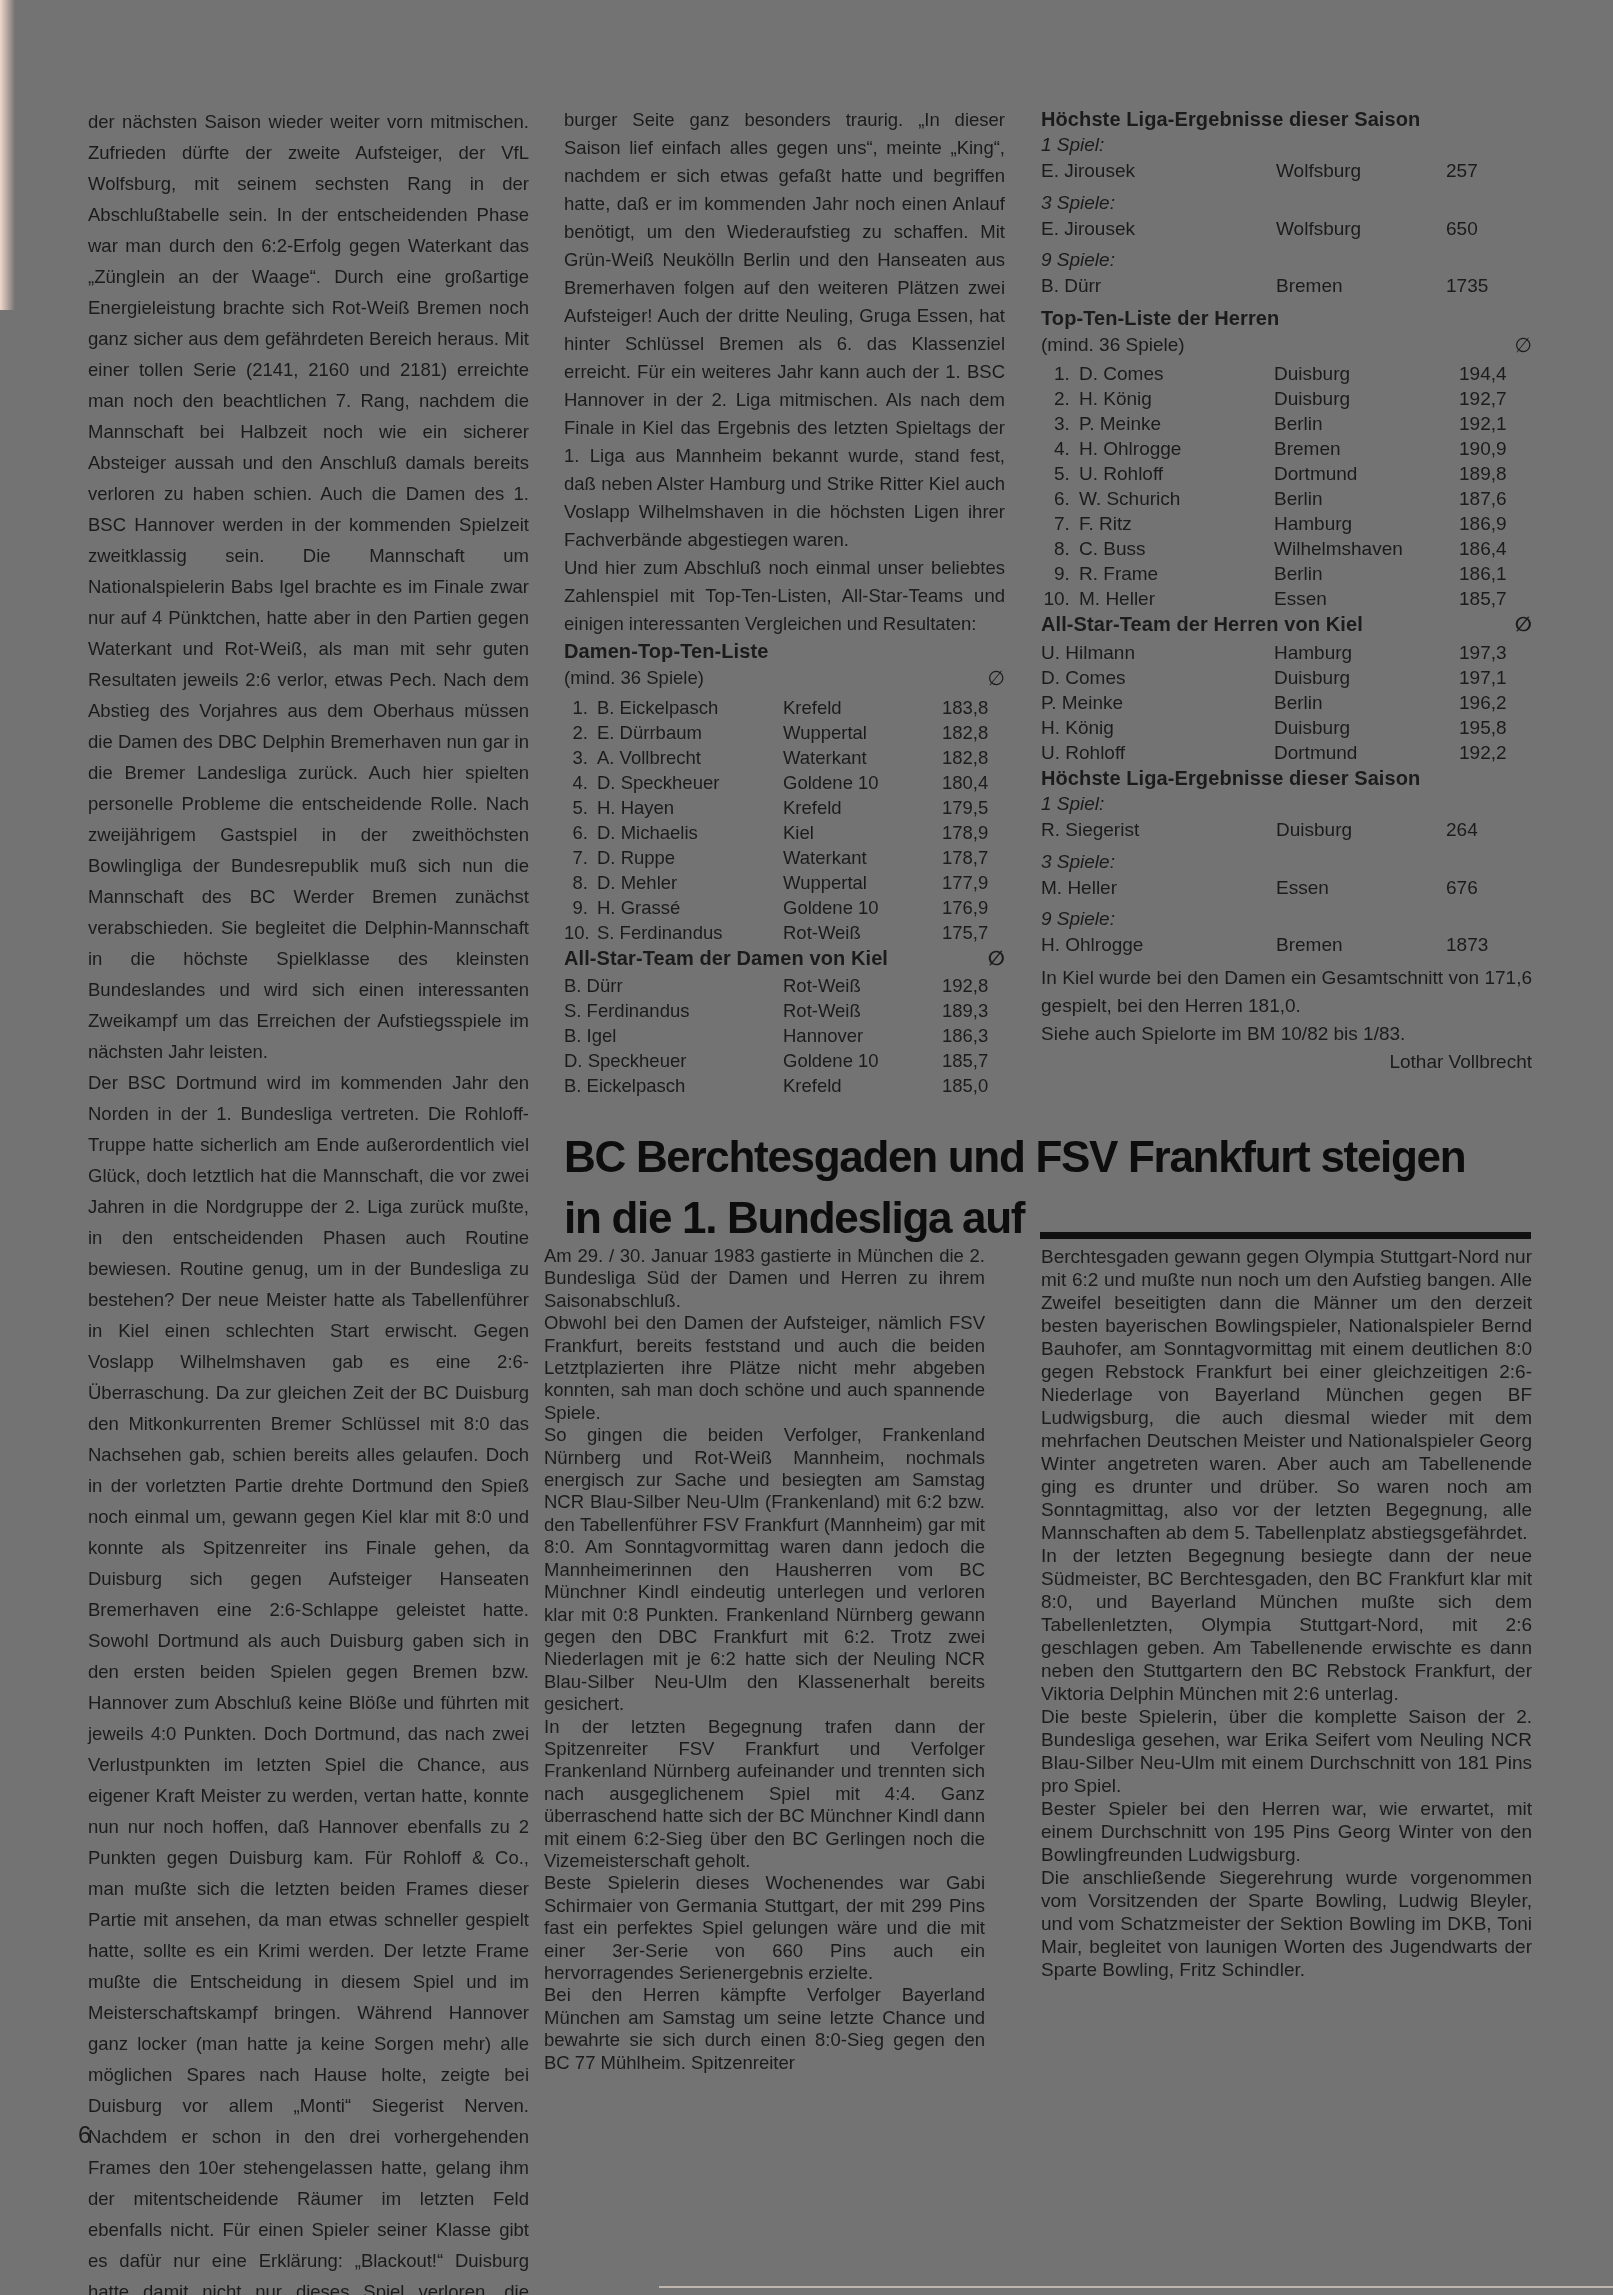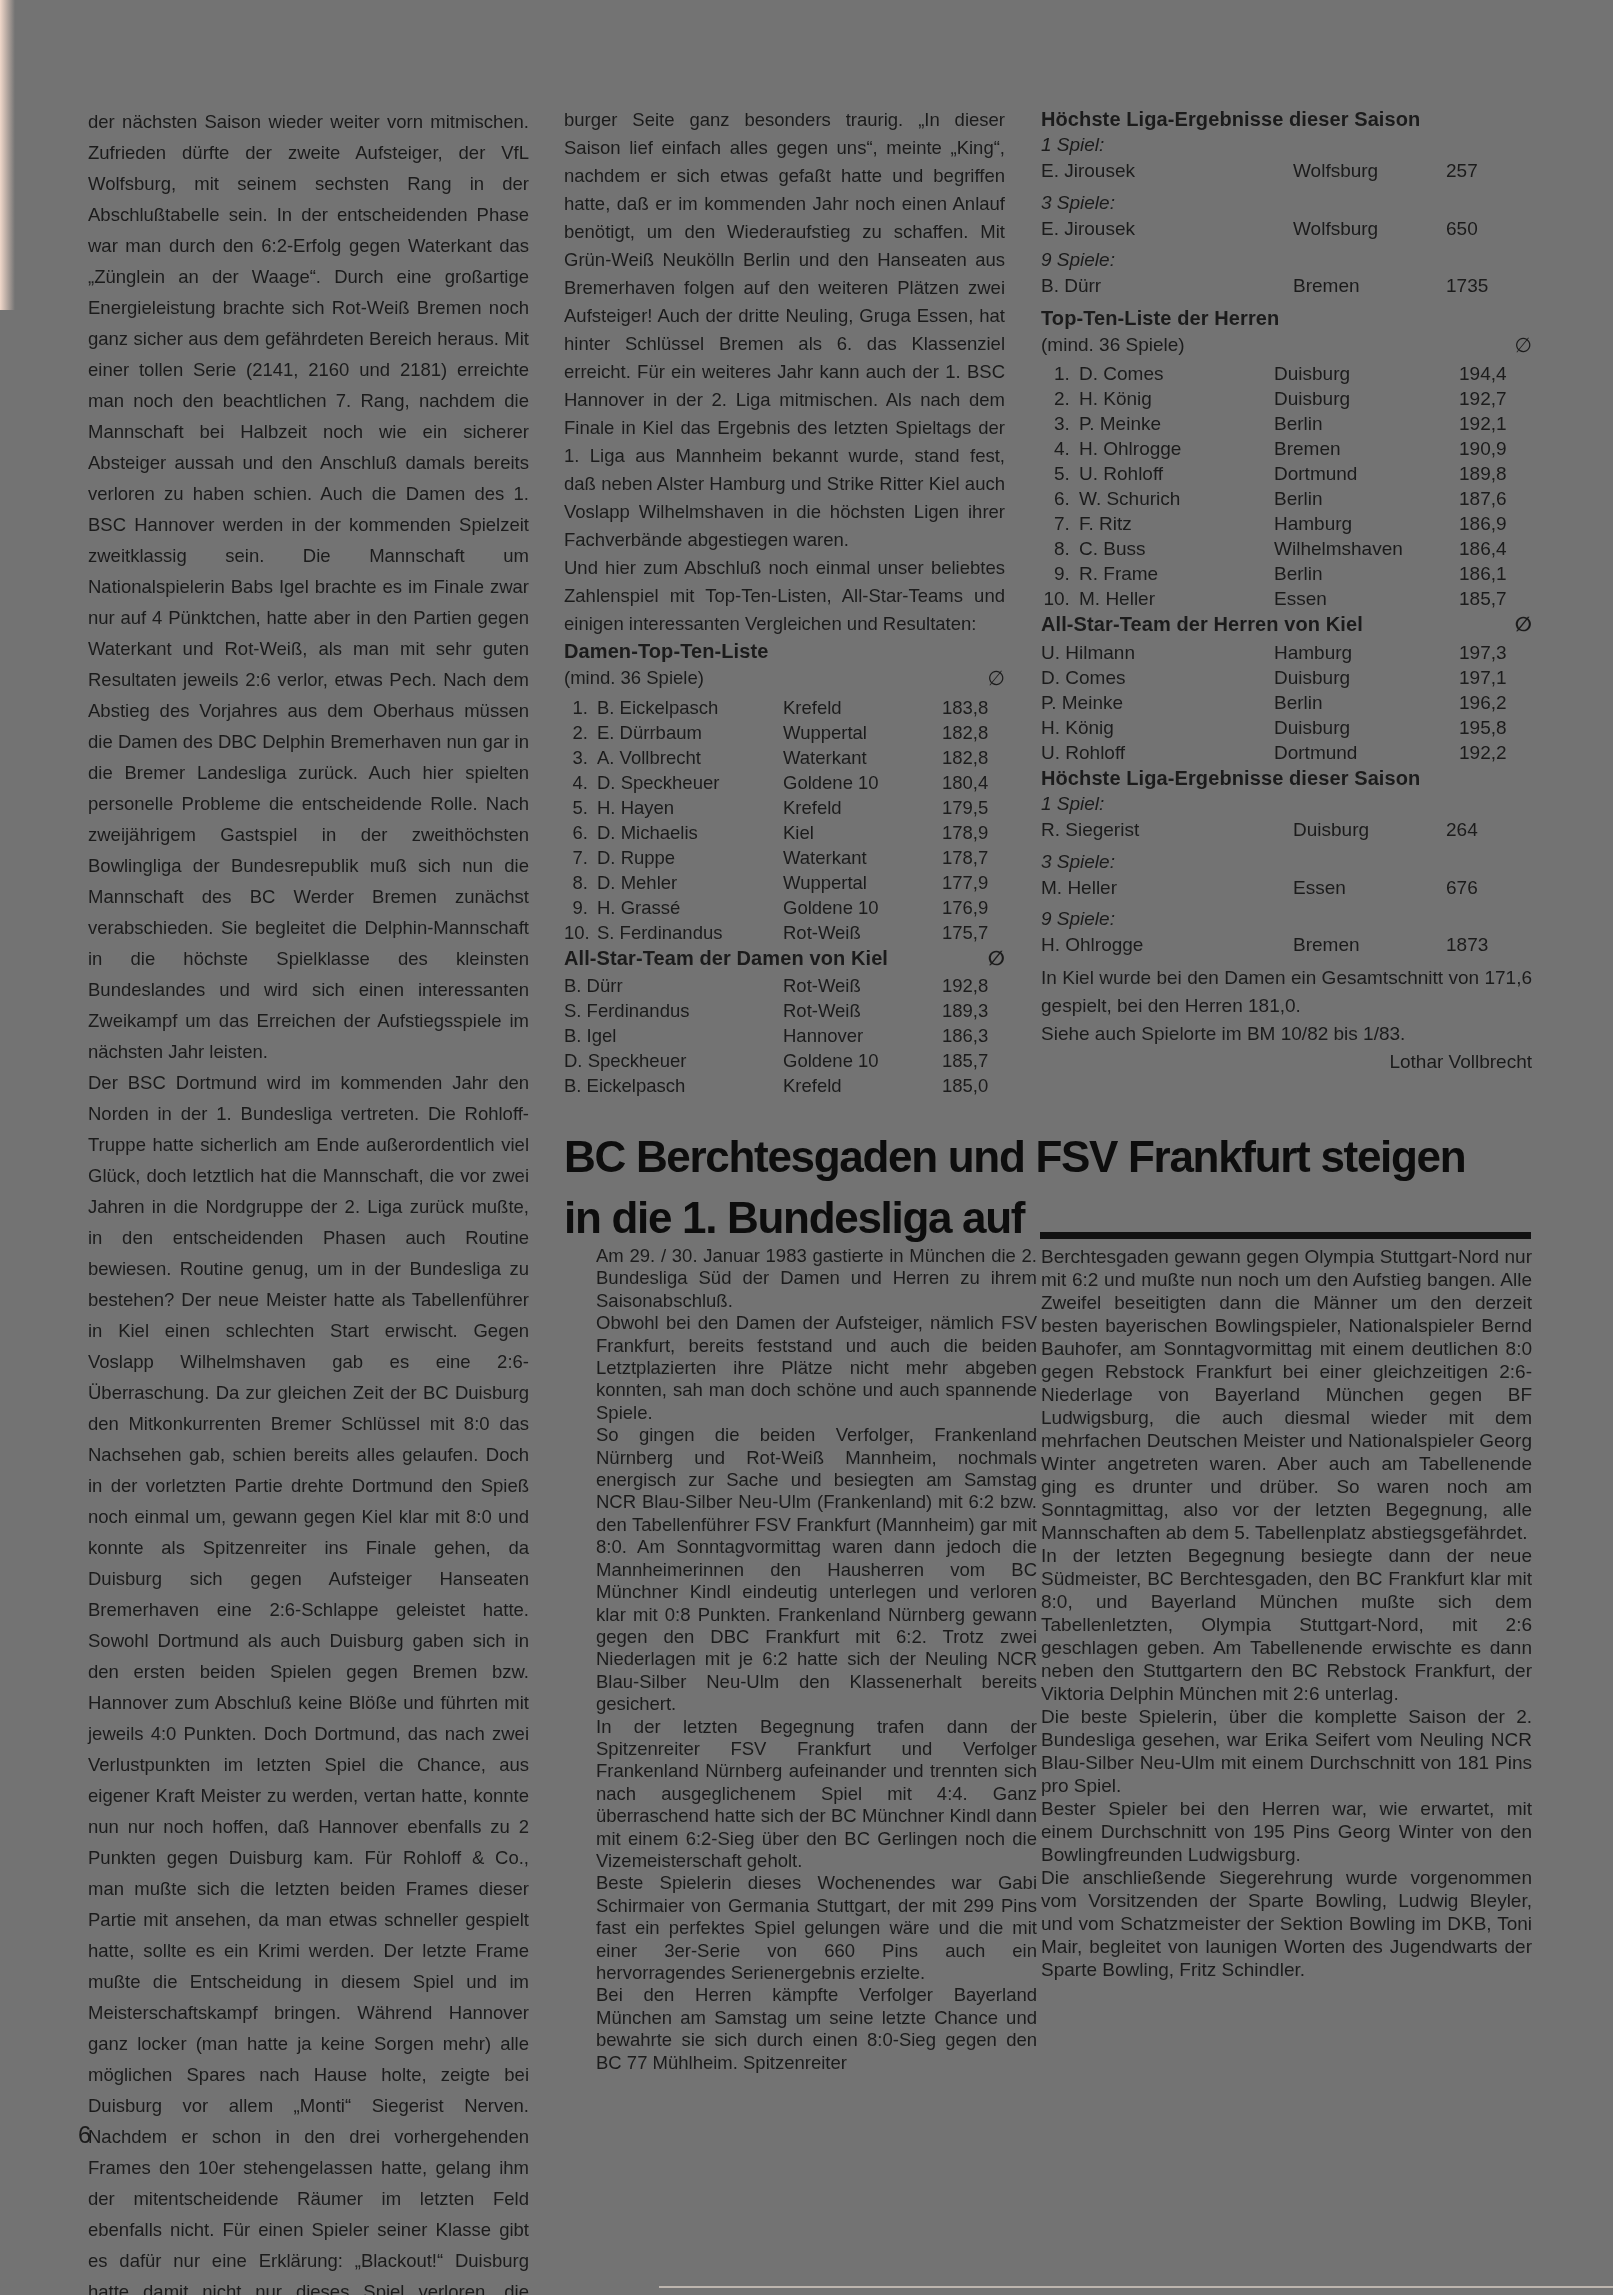--- a/index.html
+++ b/index.html
@@ -3,38 +3,38 @@
 <meta charset="utf-8">
 <style>
   html,body{margin:0;padding:0;background:#e8e6e1;}
   #page{position:relative;width:1614px;height:2295px;background:#737373;overflow:hidden;
         font-family:"Liberation Sans","DejaVu Sans",sans-serif;color:#1b1b1b;}
   .col{position:absolute;text-align:justify;}
   .col p{margin:0;}
   #col-left{left:88px;top:106px;width:441px;font-size:18.5px;line-height:31px;}
   #col-mid-top{left:564px;top:106px;width:441px;font-size:18.5px;line-height:28px;}
   #col-right-top{left:1041px;top:106px;width:491px;font-size:19px;line-height:28px;}
-  #col-mid-bot{left:596px;top:1245px;width:441px;font-size:18.5px;line-height:22.4px;}
+  #col-mid-bot{left:544px;top:1245px;width:441px;font-size:18.5px;line-height:22.4px;}
   #col-right-bot{left:1041px;top:1245px;width:491px;font-size:19px;line-height:23px;}
   #headline{position:absolute;left:564px;top:1126px;width:967px;color:#0d0d0d;
             font-weight:900;font-size:44px;line-height:61px;letter-spacing:-1.3px;white-space:nowrap;}
   #headline .hl2{display:flex;}
   #headline .rule{flex:1;height:7.3px;background:#111;align-self:flex-end;margin:0 0 9.2px 16px;}
   .list-title{font-weight:bold;font-size:20px;line-height:26px;
               display:flex;justify-content:space-between;text-align:left;letter-spacing:0.1px;}
   .list-title.first{margin-top:0;}
   .list-sub{display:flex;justify-content:space-between;line-height:28px;text-align:left;}
   .avgsym{font-size:20px;}
   .rows{margin-top:2.6px;}
   .lrow{display:grid;line-height:25px;text-align:left;}
   .mid .lrow.ranked{grid-template-columns:33px 186px 1fr 63px;}
   .mid .lrow.plain{grid-template-columns:219px 1fr 63px;}
   .right .lrow.ranked{grid-template-columns:38px 195px 1fr 73px;}
   .right .lrow.plain{grid-template-columns:233px 1fr 73px;}
-  .right .lrow.score{grid-template-columns:235px 1fr 86px;gap:17px;}
+  .right .lrow.score{grid-template-columns:235px 1fr 86px;}
   .rk{text-align:right;padding-right:9.2px;}
   .av{text-align:left;}
   .hg{margin-bottom:6.6px;}
   .hg .hlabel{line-height:26px;text-align:left;font-style:italic;}
   .note{margin-top:16px;line-height:28px;}
   .note2{margin-top:6.6px;line-height:28px;}
   .sig{margin-top:5.3px;text-align:right;line-height:28px;}
   #page-number{position:absolute;left:78px;top:2122px;font-size:24px;line-height:26px;}
   #edge-tint{position:absolute;left:0;top:0;width:14.5px;height:310px;
              background:linear-gradient(to right,#f0d8ca,rgba(240,216,202,0));}

